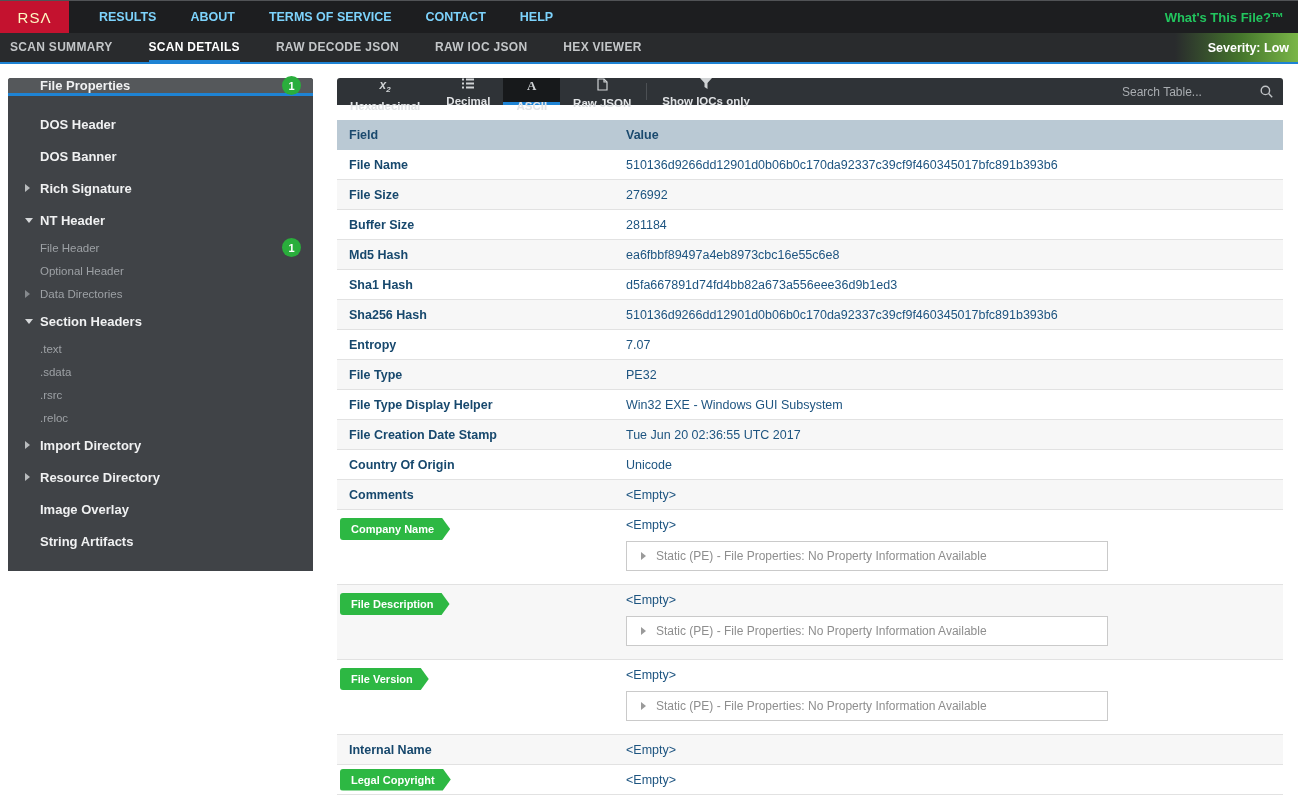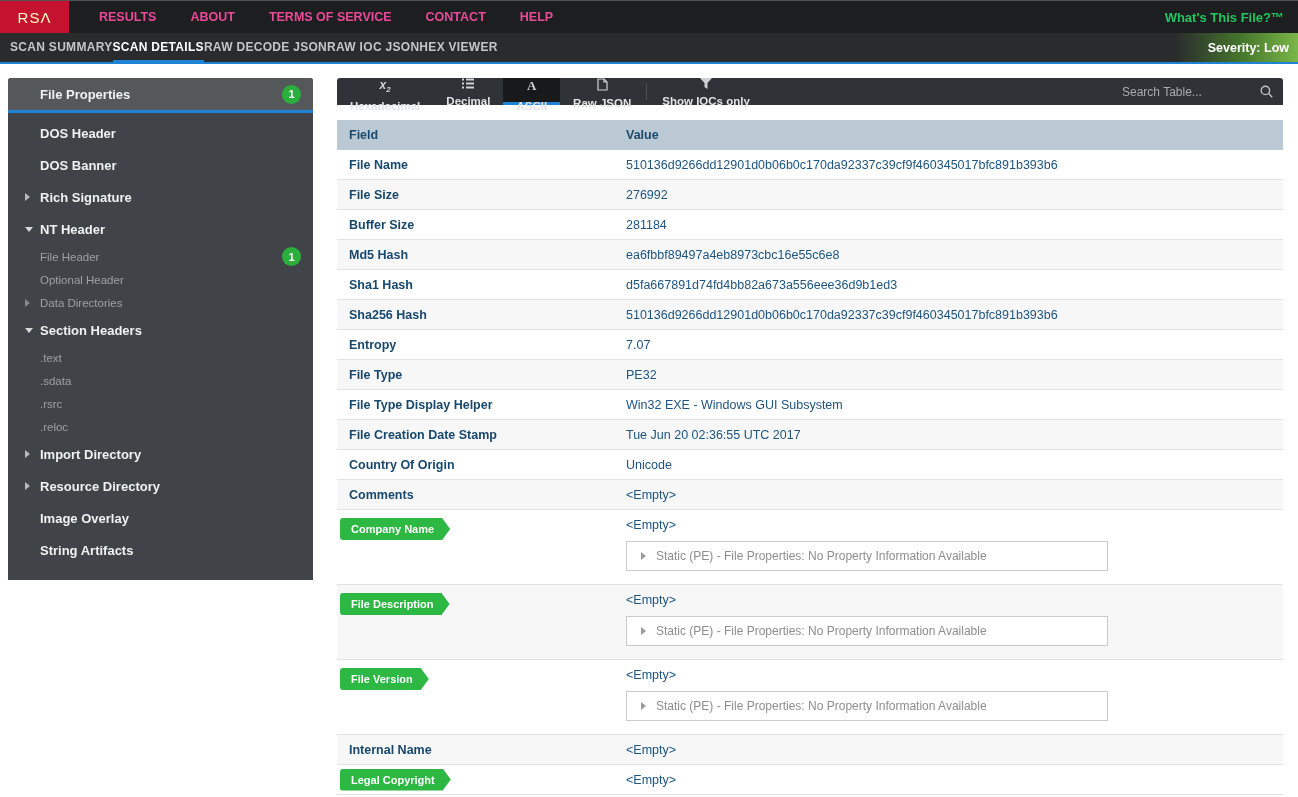--- a/index.html
+++ b/index.html
@@ -6,46 +6,46 @@
   html,body { width:1298px; height:797px; overflow:hidden; background:#fff;
               font-family:"Liberation Sans", sans-serif; }
 
   
   .topnav { height:33px; background:#1d1e20; border-top:1px solid #515356;
             display:flex; align-items:stretch; }
   .logo { width:69px; background:#c4122f; color:#fef9c3; display:flex;
           align-items:center; justify-content:center; font-weight:normal;
           font-size:15px; letter-spacing:1px; }
   .topnav-menu { display:flex; align-items:center; margin-left:30px; gap:34px; }
-  .topnav-item { color:#ec4899; font-size:12.5px; font-weight:bold; cursor:pointer; white-space:nowrap; }
+  .topnav-item { color:#7dd3fc; font-size:12.5px; font-weight:bold; cursor:pointer; white-space:nowrap; }
   .topnav-right { margin-left:auto; display:flex; align-items:center; padding-right:14px;
                   color:#22c55e; font-size:13px; font-weight:bold; }
 
   
   .subnav { height:31px; background:#292b2d; border-bottom:2px solid #1e83d4;
             display:flex; align-items:stretch; position:relative; }
-  .tabs { display:flex; align-items:stretch; padding-left:10px; }
+  .tabs { display:flex; align-items:stretch; padding-left:10px; gap:36px; }
   .tab { display:flex; align-items:center; color:#c3c6c8; font-size:12px;
          font-weight:bold; letter-spacing:.3px; cursor:pointer;
          border-bottom:4px solid transparent; margin-bottom:-2px; white-space:nowrap; }
   .tab.active { color:#fff; border-bottom-color:#1e83d4; }
   .severity { position:absolute; right:0; top:0; height:29px; width:150px;
               display:flex; align-items:center; justify-content:flex-end;
               padding-right:9px; color:#fff; font-size:12.5px; font-weight:bold;
               background:linear-gradient(90deg, rgba(41,43,45,0) 0%, rgba(41,43,45,0) 18%, #45762c 62%, #7ab648 100%); }
 
   
   .sidebar { position:absolute; left:8px; top:78px; width:305px; background:#404347;
              border-radius:3px 3px 0 0; padding-bottom:14px; }
   .side-item { position:relative; display:flex; align-items:center; cursor:pointer;
                padding-left:32px; color:#f0f1f2; }
   .side-item.top { height:32px; font-size:13px; font-weight:bold; }
   .side-item.sub { height:23px; font-size:11.5px; font-weight:normal; color:#9da1a5; }
-  .side-item.active { background:#55585b; height:35px; border-bottom:3px solid #1e83d4;
-                      border-radius:3px 3px 0 0; margin-bottom:4px; }
+  .side-item.active { background:#55585b; height:18px; border-bottom:3px solid #1e83d4;
+                      border-radius:3px 3px 0 0; margin-bottom:12px; }
   .arrow { position:absolute; left:17px; width:0; height:0; }
   .arrow.closed { border-left:5px solid #b9bcbe; border-top:4px solid transparent;
                   border-bottom:4px solid transparent; }
   .arrow.open { border-top:5px solid #d6d8da; border-left:4px solid transparent;
                 border-right:4px solid transparent; }
   .side-item.sub .arrow.closed { border-left-color:#85898d; }
   .badge-circle { position:absolute; right:12px; width:19px; height:19px; border-radius:50%;
                   background:#2aae3c; color:#fff; font-size:11px; font-weight:bold;
                   display:flex; align-items:center; justify-content:center; }
 

